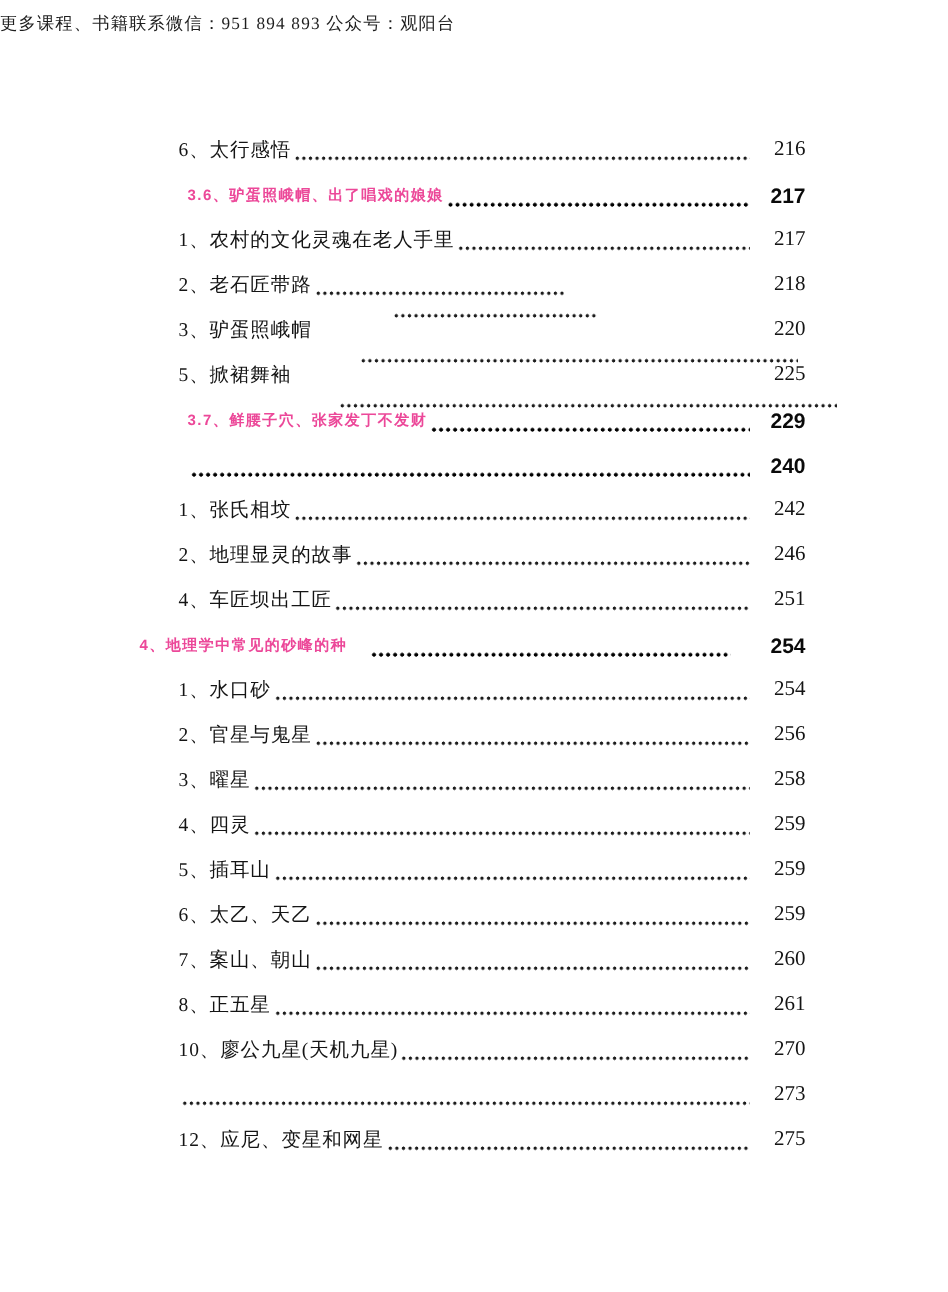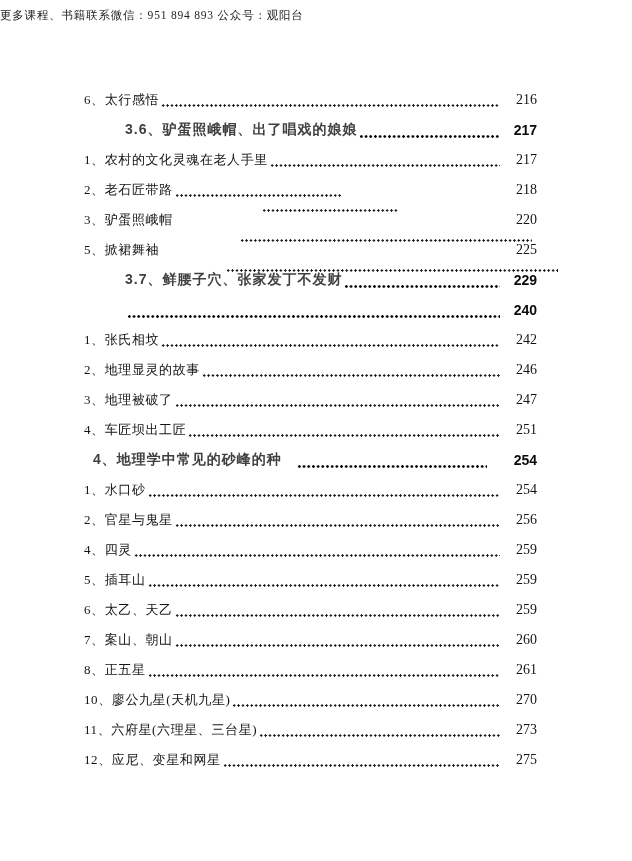--- a/index.html
+++ b/index.html
@@ -33,33 +33,33 @@
   .toc-row {
     position: relative;
     height: 30px;
     display: flex;
     align-items: center;
     box-sizing: border-box;
     padding-right: 95px;
   }
   .level-chapter { padding-left: 93px; gap: 13px; }
   .level-section { padding-left: 125px; }
-  .level-sub     { padding-left: 84px; }
+  .level-sub     { padding-left: 119px; }
   .toc-label {
     white-space: nowrap;
     font-size: 13px;
     letter-spacing: 0.6px;
     color: #141414;
   }
   .toc-row.bold .toc-label {
     font-family: "Liberation Sans", "DejaVu Sans", sans-serif;
     font-weight: 700;
-    font-size: 14px;
+    font-size: 10px;
     letter-spacing: 1px;
-    color: #404040;
+    color: #ec4899;
   }
   .toc-page {
     min-width: 34px;
     text-align: right;
     white-space: nowrap;
     font-size: 14px;
     color: #141414;
   }
   .toc-row.bold .toc-page {
     font-family: "Liberation Sans", "DejaVu Sans", sans-serif;
@@ -148,45 +148,45 @@
         <span class="toc-label">1、张氏相坟</span>
         <span class="leader"></span>
         <span class="toc-page">242</span>
       </div>
       <div class="toc-row level-sub">
         <span class="toc-label">2、地理显灵的故事</span>
         <span class="leader"></span>
         <span class="toc-page">246</span>
       </div>
       <div class="toc-row level-sub">
-        <span class="toc-label">3、地理被破了</span>
-        <span class="leader"></span>
-        <span class="toc-page">247</span>
-      </div>
-      <div class="toc-row level-sub">
         <span class="toc-label">4、车匠坝出工匠</span>
         <span class="leader"></span>
         <span class="toc-page">251</span>
       </div>
       <div class="toc-row level-chapter bold">
         <span class="toc-label">4、地理学中常见的砂峰的种</span>
         <span class="leader"></span>
         <span class="toc-page">254</span>
       </div>
       <div class="toc-row level-sub">
         <span class="toc-label">1、水口砂</span>
         <span class="leader"></span>
         <span class="toc-page">254</span>
       </div>
       <div class="toc-row level-sub">
         <span class="toc-label">2、官星与鬼星</span>
         <span class="leader"></span>
         <span class="toc-page">256</span>
       </div>
       <div class="toc-row level-sub">
+        <span class="toc-label">3、曜星</span>
+        <span class="leader"></span>
+        <span class="toc-page">258</span>
+      </div>
+      <div class="toc-row level-sub">
         <span class="toc-label">4、四灵</span>
         <span class="leader"></span>
         <span class="toc-page">259</span>
       </div>
       <div class="toc-row level-sub">
         <span class="toc-label">5、插耳山</span>
         <span class="leader"></span>
         <span class="toc-page">259</span>
       </div>
       <div class="toc-row level-sub">
@@ -203,21 +203,20 @@
         <span class="toc-label">8、正五星</span>
         <span class="leader"></span>
         <span class="toc-page">261</span>
       </div>
       <div class="toc-row level-sub">
         <span class="toc-label">10、廖公九星(天机九星)</span>
         <span class="leader"></span>
         <span class="toc-page">270</span>
       </div>
       <div class="toc-row level-sub">
-        <span class="toc-label">11、六府星(六理星、三台星)</span>
         <span class="leader"></span>
         <span class="toc-page">273</span>
       </div>
       <div class="toc-row level-sub">
         <span class="toc-label">12、应尼、变星和网星</span>
         <span class="leader"></span>
         <span class="toc-page">275</span>
       </div>
     </div>
 </div>

